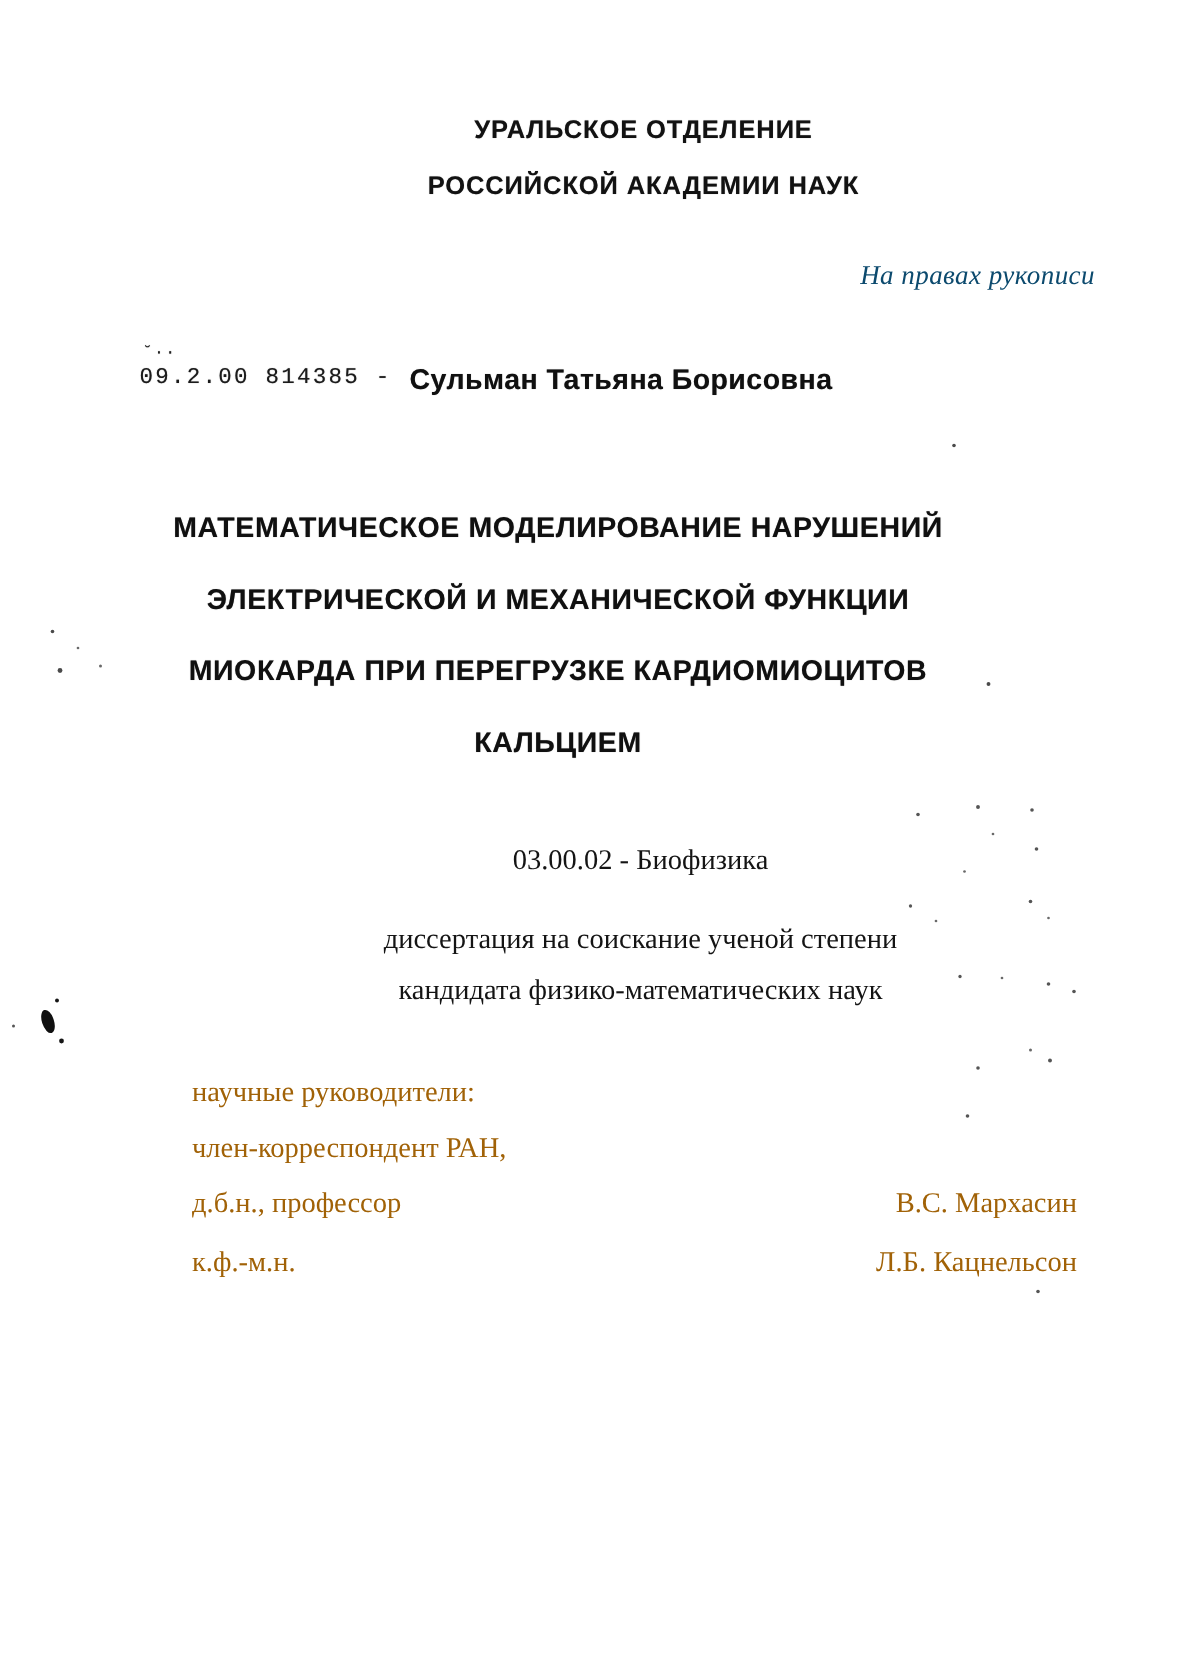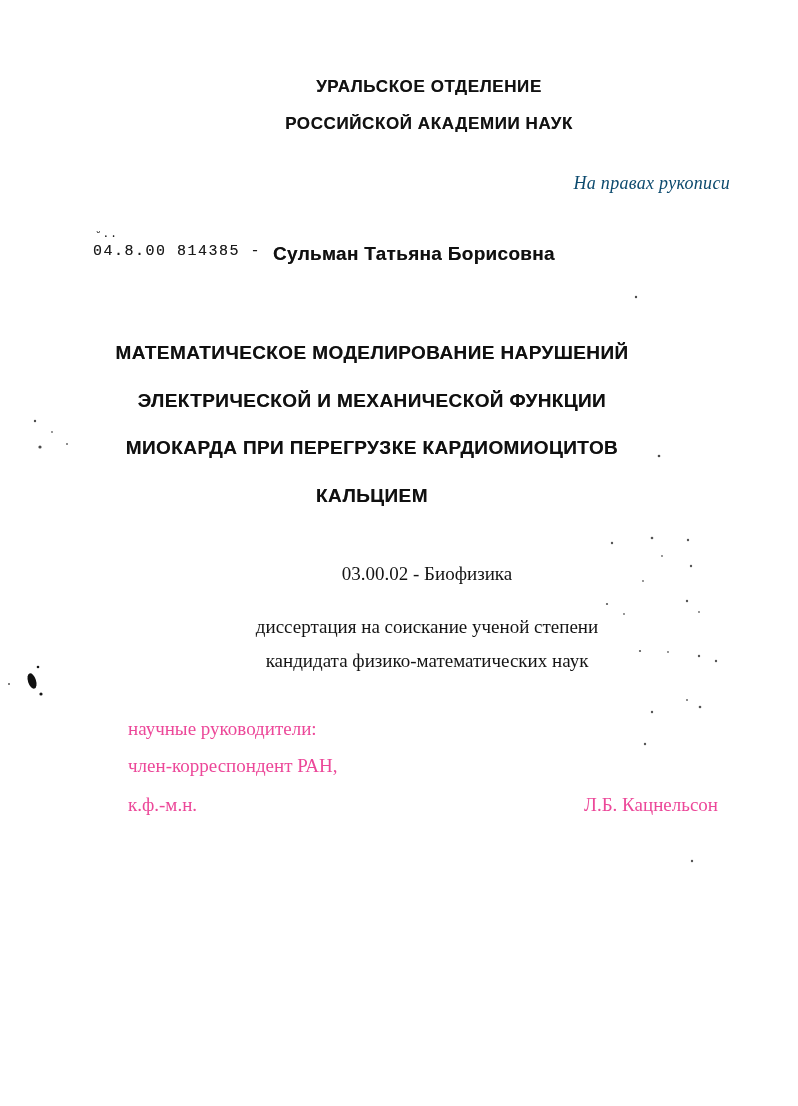--- a/index.html
+++ b/index.html
@@ -110,21 +110,21 @@
     line-height: 34px;
     color: #141414;
   }
 
   .supervisors {
     position: absolute;
     top: 710px;
     left: 128px;
     right: 80px;
     font-size: 19px;
-    color: #ec4899;
+    color: #a16207;
   }
   .sup-line { line-height: 37px; }
   .sup-row {
     display: flex;
     justify-content: space-between;
     line-height: 37px;
   }
   .sup-row.second { margin-top: 2px; }
 
   .footer {
@@ -153,21 +153,21 @@
 
   <div class="header sans">
     <div>УРАЛЬСКОЕ ОТДЕЛЕНИЕ</div>
     <div>РОССИЙСКОЙ АКАДЕМИИ НАУК</div>
   </div>
 
   <div class="manuscript-note serif">На правах рукописи</div>
 
   <div class="stamp mono">
     <span class="stamp-marks">˘··</span>
-    <span>04.8.00 814385 -</span>
+    <span>09.2.00 814385 -</span>
   </div>
 
   <div class="author sans">Сульман Татьяна Борисовна</div>
 
   <div class="title sans">
     <div>МАТЕМАТИЧЕСКОЕ МОДЕЛИРОВАНИЕ НАРУШЕНИЙ</div>
     <div>ЭЛЕКТРИЧЕСКОЙ И МЕХАНИЧЕСКОЙ ФУНКЦИИ</div>
     <div>МИОКАРДА ПРИ ПЕРЕГРУЗКЕ КАРДИОМИОЦИТОВ</div>
     <div>КАЛЬЦИЕМ</div>
   </div>
@@ -175,20 +175,24 @@
   <div class="specialty serif">03.00.02 - Биофизика</div>
 
   <div class="degree serif">
     <div>диссертация на соискание ученой степени</div>
     <div>кандидата физико-математических наук</div>
   </div>
 
   <div class="supervisors serif">
     <div class="sup-line">научные руководители:</div>
     <div class="sup-line">член-корреспондент РАН,</div>
+    <div class="sup-row">
+      <span>д.б.н., профессор</span>
+      <span>В.С. Мархасин</span>
+    </div>
     <div class="sup-row second">
       <span>к.ф.-м.н.</span>
       <span>Л.Б. Кацнельсон</span>
     </div>
   </div>
 
   <div class="footer serif">Пущино - 2008</div>
 
   <svg class="noise" width="798" height="1106" viewBox="0 0 798 1106" aria-hidden="true">
 

